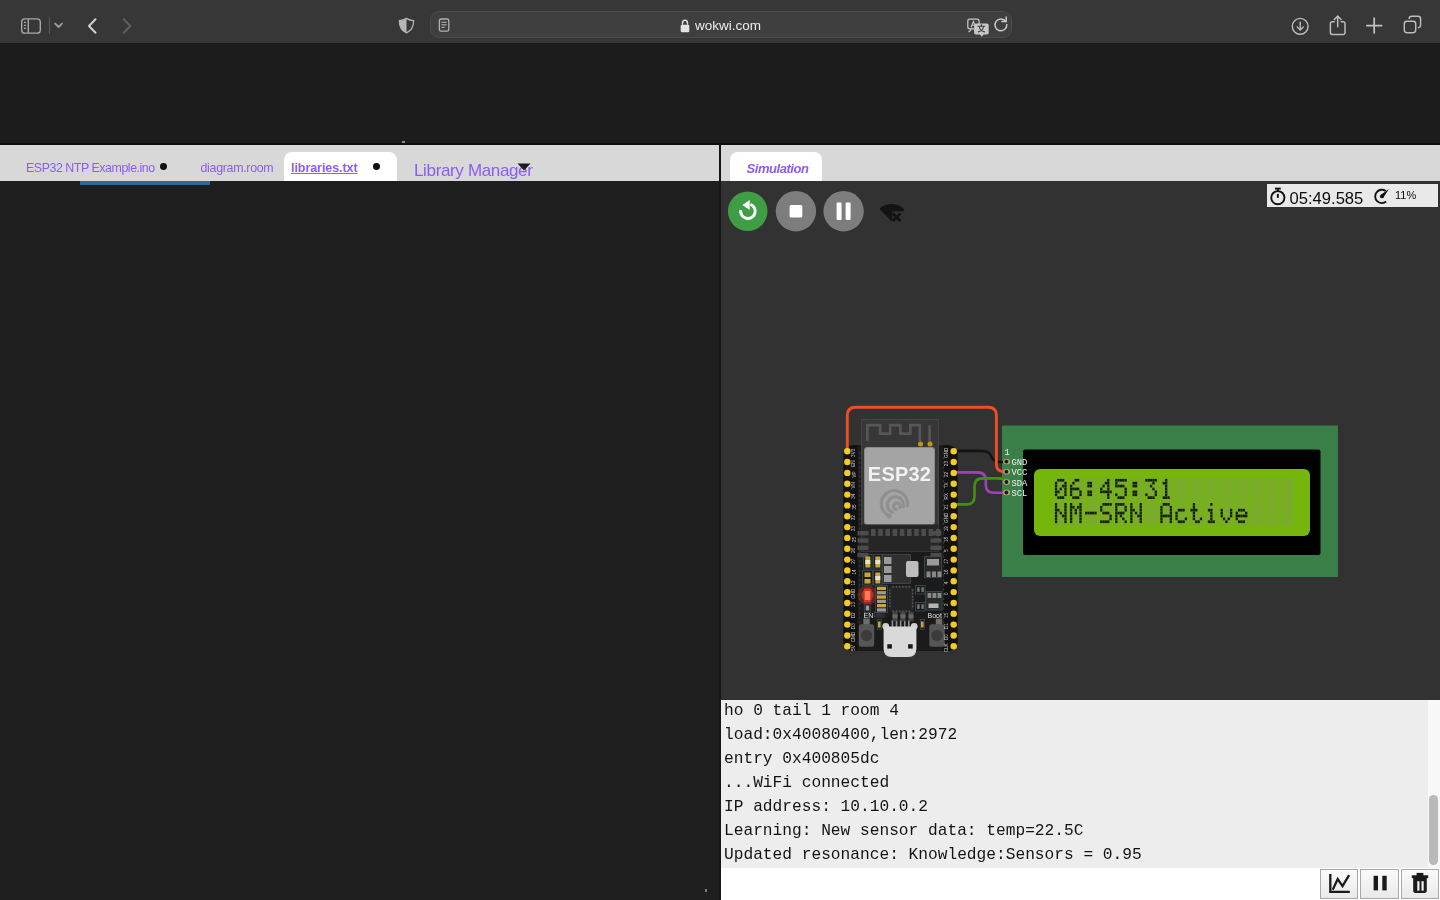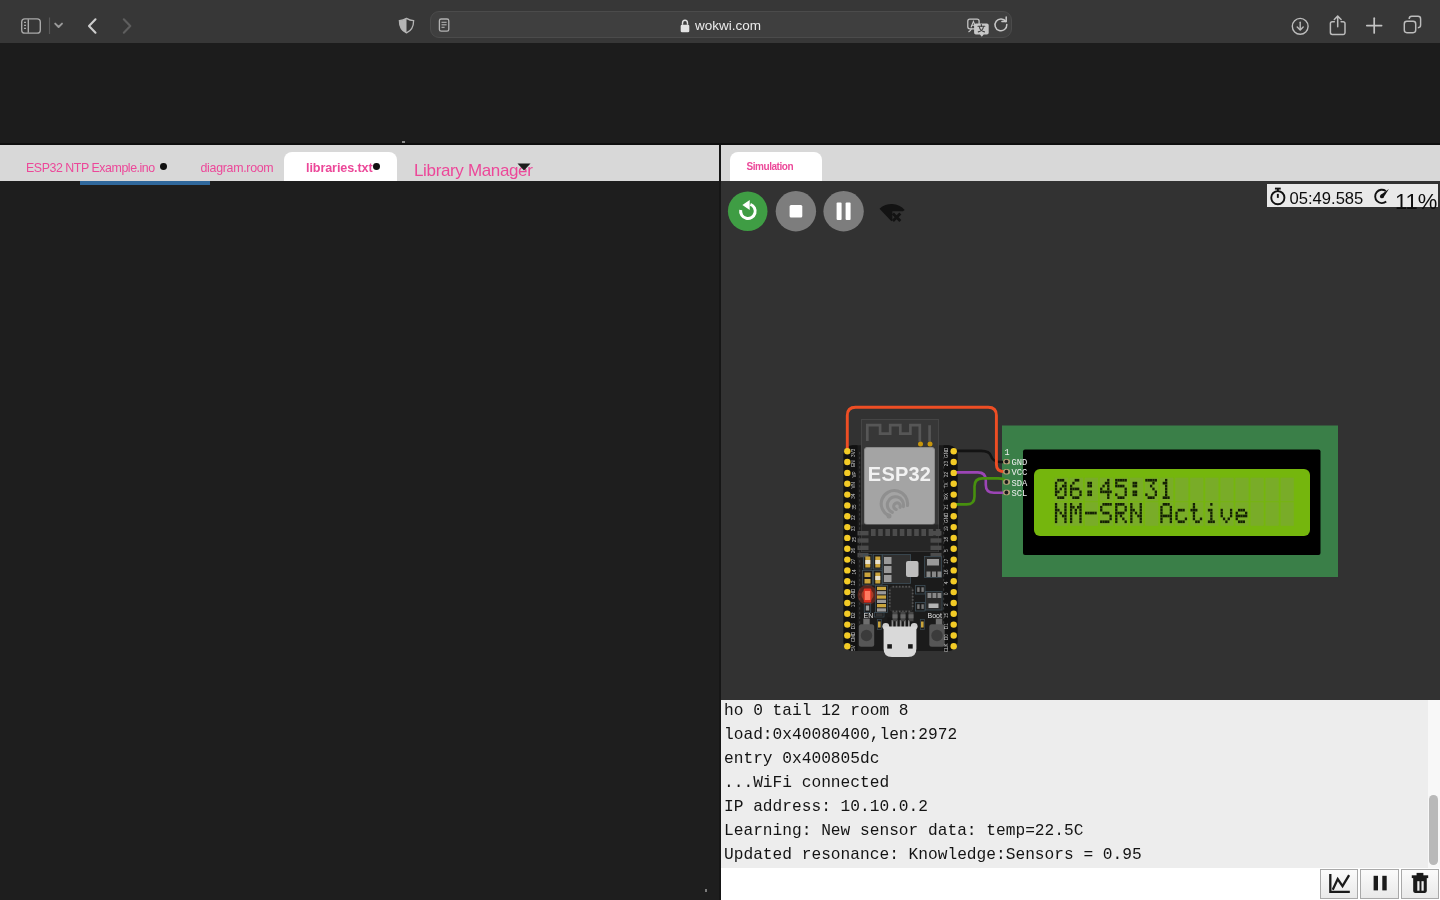--- a/index.html
+++ b/index.html
@@ -1,18 +1,18 @@
 <!DOCTYPE html>
 <html><head><meta charset="utf-8">
 <style>
 html,body{margin:0;padding:0;background:#1e1e1e;}
 #root{position:relative;width:1440px;height:900px;overflow:hidden;
   font-family:"Liberation Sans",sans-serif;}
 .abs{position:absolute;}
-.tabtxt{font-size:13px;color:#ec4899;white-space:nowrap;opacity:0.999;}
+.tabtxt{font-size:13px;color:#8b5cf6;white-space:nowrap;opacity:0.999;}
 </style></head><body>
 <div id="root">
 
 <div class="abs" style="left:0;top:0;width:1440px;height:43px;background:#373737;"></div>
 <div class="abs" style="left:430px;top:11px;width:582px;height:27px;background:#3f3f3f;
      border:1px solid #4b4b4b;border-radius:9px;box-sizing:border-box;"></div>
 <div class="abs" style="left:695px;top:17.5px;width:200px;height:18px;color:#ebebeb;
      font-size:13.5px;opacity:0.999;">wokwi.com</div>
 <svg class="abs" style="left:0;top:0;" width="1440" height="43" viewBox="0 0 1440 43">
 
@@ -98,36 +98,36 @@
 <div class="abs" style="left:0;top:43px;width:1440px;height:100px;background:#1c1c1c;"></div>
 <div class="abs" style="left:0;top:143px;width:1440px;height:1.5px;background:#0e0e0e;"></div>
 <div class="abs" style="left:402px;top:140.5px;width:3px;height:2px;background:#8a8a8a;"></div>
 
 <div class="abs" style="left:0;top:144.5px;width:1440px;height:36.5px;background:#d8d8d8;"></div>
 <div class="abs tabtxt" style="left:26px;top:160.5px;font-size:12.4px;letter-spacing:-0.45px;">ESP32 NTP Example.ino</div>
 <div class="abs" style="left:160px;top:163.3px;width:6.8px;height:6.8px;border-radius:50%;background:#111;"></div>
 <div class="abs tabtxt" style="left:200.5px;top:160.5px;font-size:12.4px;letter-spacing:-0.3px;">diagram.room</div>
 <div class="abs" style="left:284px;top:152px;width:112.5px;height:29px;background:#fff;
      border-radius:8px 8px 0 0;"></div>
-<div class="abs tabtxt" style="left:306px;top:160.5px;font-weight:bold;font-size:12.6px;letter-spacing:-0.1px;">libraries.txt</div>
+<div class="abs tabtxt" style="left:291px;top:160.5px;font-weight:bold;font-size:12.6px;letter-spacing:-0.1px;text-decoration:underline;">libraries.txt</div>
 <div class="abs" style="left:372.8px;top:163.3px;width:6.8px;height:6.8px;border-radius:50%;background:#111;"></div>
 <div class="abs tabtxt" style="left:414px;top:160.5px;font-size:17px;letter-spacing:-0.35px;">Library Manager</div>
 <svg class="abs" style="left:517px;top:163px;" width="14" height="8" viewBox="0 0 14 8">
   <path d="M0.5 0.5 H13.5 L7 7.5 Z" fill="#1d1d1d"></path>
 </svg>
 
 <div class="abs" style="left:80px;top:181px;width:129.5px;height:3.8px;background:#30689c;"></div>
 
 <div class="abs" style="left:0;top:184.8px;width:718.6px;height:715.2px;background:#1e1e1e;"></div>
 <div class="abs" style="left:718.6px;top:144.5px;width:2.2px;height:755.5px;background:#161616;"></div>
 <div class="abs" style="left:720.8px;top:181px;width:719.2px;height:519px;background:#323232;"></div>
 
 <div class="abs" style="left:729.8px;top:152px;width:92.2px;height:29px;background:#fff;
      border-radius:8px 8px 0 0;"></div>
-<div class="abs tabtxt" style="left:746.5px;top:160.5px;font-weight:bold;font-size:10px;letter-spacing:-0.45px;">Simulation</div>
+<div class="abs tabtxt" style="left:746.5px;top:160.5px;font-weight:bold;font-size:13px;letter-spacing:-0.45px;font-style:italic;">Simulation</div>
 
 <svg class="abs" style="left:720px;top:183px;" width="200" height="56" viewBox="0 0 200 56">
   <circle cx="27.7" cy="28.2" r="19.8" fill="#3f9d44"></circle>
   <g stroke="#fff" stroke-width="3" fill="none">
     <path d="M30.4 21.34 A 7.3 7.3 0 1 1 20.71 26.93"></path>
   </g>
   <path d="M29.7 17.1 L29.7 27.0 L22.4 22.0 Z" fill="#fff"></path>
   <circle cx="75.9" cy="28.2" r="20.2" fill="#7d7d7d"></circle>
   <rect x="69.6" y="21.9" width="12.7" height="12.7" rx="1.5" fill="#fff"></rect>
   <circle cx="123.6" cy="28.2" r="20.2" fill="#7d7d7d"></circle>
@@ -149,21 +149,21 @@
     <line x1="10.8" y1="5" x2="10.8" y2="7.4"></line>
     <line x1="10.8" y1="9.9" x2="10.8" y2="13.9"></line>
   </g>
   <g stroke="#111" stroke-width="1.9" fill="none">
     <path d="M119.21 17.53 A 6.7 6.7 0 1 1 118.74 6.91"></path>
   </g>
   <path d="M113.51 11.1 L121.9 4.9 L116.29 13.7 Z" fill="#111"></path>
   <circle cx="114.9" cy="12.4" r="1.9" fill="#111"></circle>
 </svg>
 <div class="abs" style="left:1289.5px;top:188.6px;font-size:16.6px;color:#0c0c0c;opacity:0.999;">05:49.585</div>
-<div class="abs" style="left:1395px;top:188.6px;font-size:22px;color:#0c0c0c;opacity:0.999;">11%</div>
+<div class="abs" style="left:1395px;top:188.6px;font-size:11px;color:#0c0c0c;opacity:0.999;">11%</div>
 <svg class="abs" style="left:830px;top:395px;" width="515" height="270" viewBox="830 395 515 270">
       <rect x="1002" y="425.5" width="336" height="151.5" fill="#3a7f48"></rect>
       <rect x="1023" y="449.5" width="297.5" height="105.5" rx="2" fill="#000"></rect>
       <rect x="1034" y="469" width="276" height="67" rx="6" fill="#75b60d"></rect>
       <rect x="1054.7" y="477.7" width="13.2" height="23.6" fill="rgba(135,135,135,0.22)"></rect>
       <rect x="1069.8" y="477.7" width="13.2" height="23.6" fill="rgba(135,135,135,0.22)"></rect>
       <rect x="1084.8" y="477.7" width="13.2" height="23.6" fill="rgba(135,135,135,0.22)"></rect>
       <rect x="1099.9" y="477.7" width="13.2" height="23.6" fill="rgba(135,135,135,0.22)"></rect>
       <rect x="1114.9" y="477.7" width="13.2" height="23.6" fill="rgba(135,135,135,0.22)"></rect>
       <rect x="1130.0" y="477.7" width="13.2" height="23.6" fill="rgba(135,135,135,0.22)"></rect>
@@ -696,21 +696,21 @@
       <circle cx="1006.4" cy="471.7" r="1.9" fill="#1a1a1a"></circle>
       <rect x="1003.1" y="479.3" width="7" height="5.4" rx="2.6" fill="#b3a077"></rect>
       <circle cx="1006.4" cy="482.0" r="1.9" fill="#1a1a1a"></circle>
       <rect x="1003.1" y="489.8" width="7" height="5.4" rx="2.6" fill="#b3a077"></rect>
       <circle cx="1006.4" cy="492.5" r="1.9" fill="#1a1a1a"></circle>
     </svg>
 <div class="abs" style="left:704.8px;top:888.6px;width:2.4px;height:3.6px;background:#7a7a7a;"></div>
 
 <div class="abs" style="left:720.8px;top:700px;width:719.2px;height:168px;background:#ededed;"></div>
 <div class="abs" style="left:724px;top:699.2px;width:700px;font-family:'Liberation Mono',monospace;
-     font-size:16.2px;line-height:24px;color:#141414;white-space:pre;opacity:0.999;">ho 0 tail 12 room 8
+     font-size:16.2px;line-height:24px;color:#141414;white-space:pre;opacity:0.999;">ho 0 tail 1 room 4
 load:0x40080400,len:2972
 entry 0x400805dc
 ...WiFi connected
 IP address: 10.10.0.2
 Learning: New sensor data: temp=22.5C
 Updated resonance: Knowledge:Sensors = 0.95</div>
 
 <div class="abs" style="left:1427.5px;top:700px;width:12.5px;height:168px;background:#f8f8f8;"></div>
 <div class="abs" style="left:1428.8px;top:794.6px;width:8.8px;height:70.8px;background:#b9b9b9;border-radius:4.4px;"></div>
 

